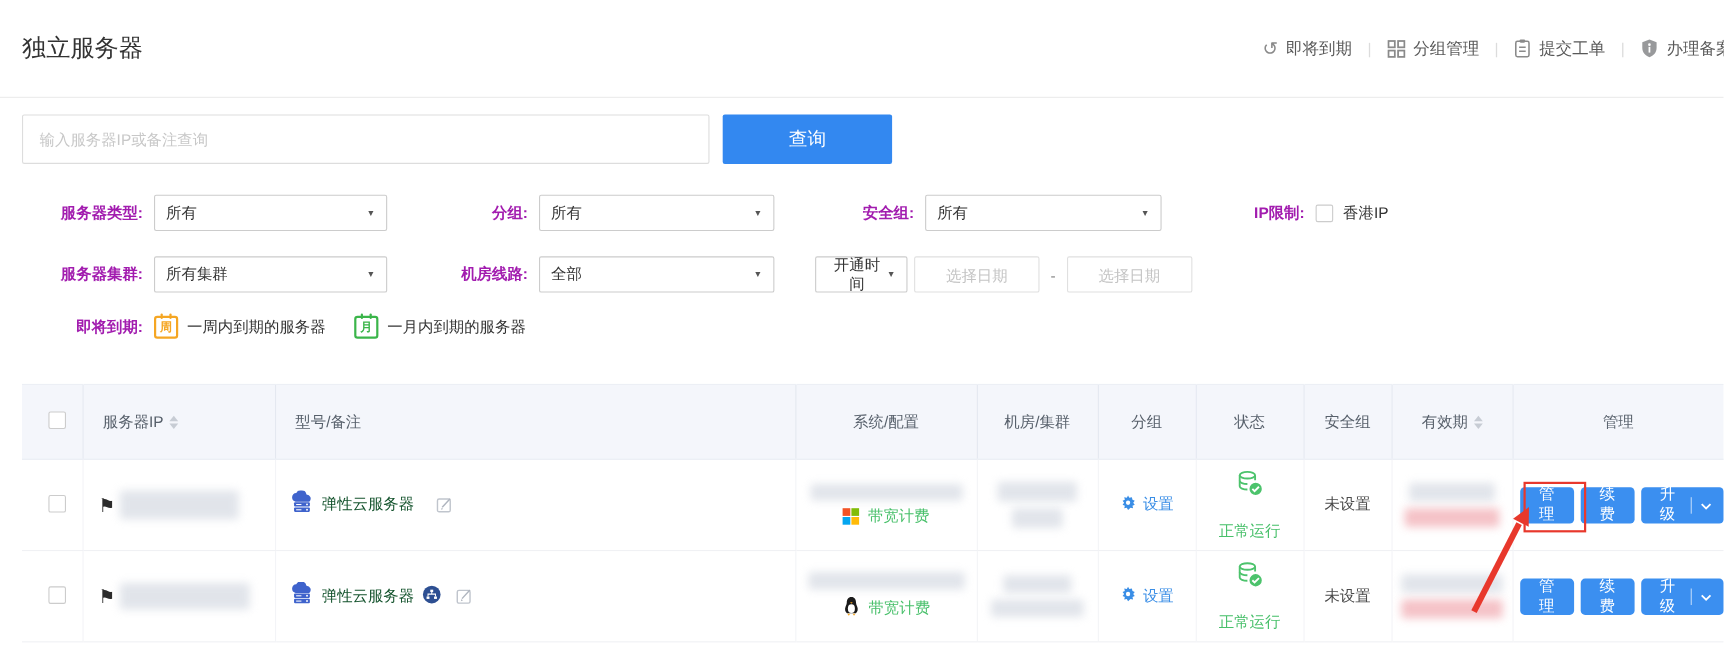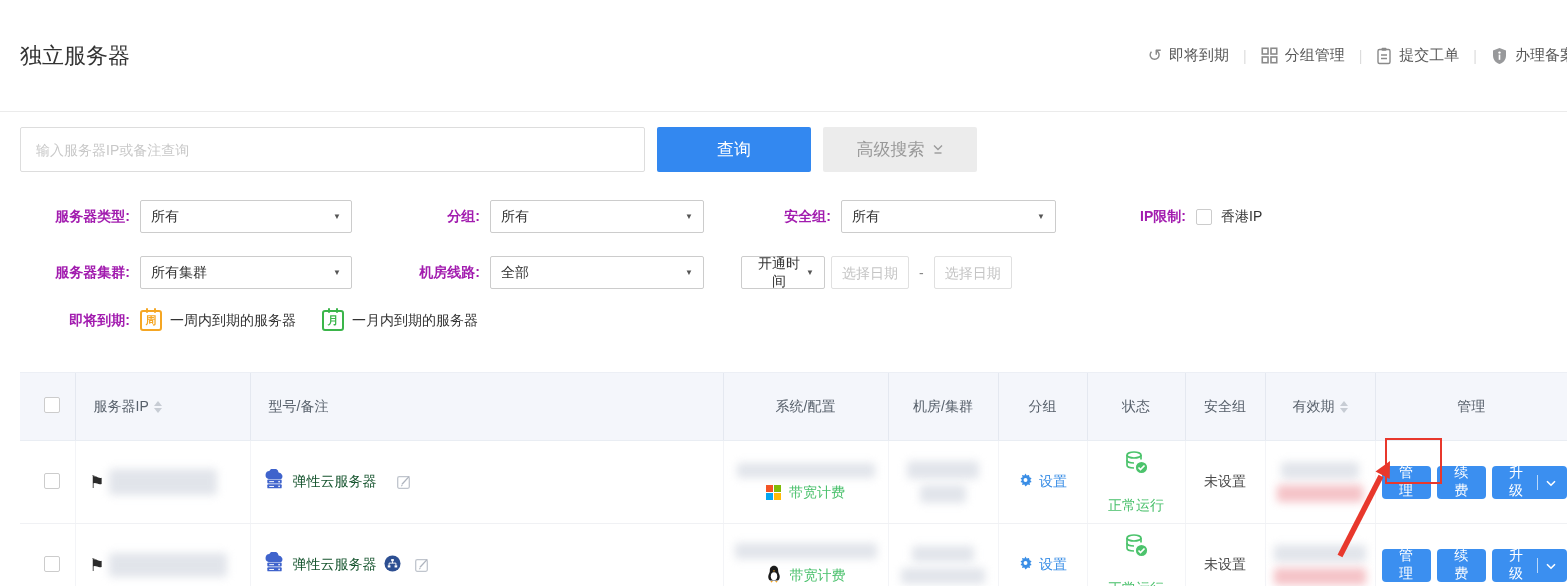--- a/index.html
+++ b/index.html
@@ -2,21 +2,21 @@
 <html><head>
 <meta charset="utf-8">
 <style>
   * { margin:0; padding:0; box-sizing:border-box; }
   html,body { width:1567px; height:586px; overflow:hidden; }
   body {
     font-family:"Liberation Sans","DejaVu Sans",sans-serif;
     font-size:14px; color:#333; background:#fff; position:relative;
   }
   
-  .page-header{ height:112px; padding:0 0 0 20px; display:flex; align-items:center;
+  .page-header{ height:89px; padding:0 0 0 20px; display:flex; align-items:center;
     justify-content:space-between; border-bottom:1px solid #ebebeb;gap:13px; }
   .page-title{ font-size:22px; font-weight:500; color:#333; }
   .hdr-right{ display:flex; align-items:center; color:#595959; font-size:15px; margin-right:-8px; white-space:nowrap; }
   .hdr-link{ display:flex; align-items:center; gap:7px; cursor:pointer; }
   .hdr-sep{ color:#dcdcdc; margin:0 14px; font-size:14px; }
   .hdr-icon{ display:inline-flex; align-items:center; }
   .refresh-glyph{ font-size:17px; color:#8a8a8a; line-height:1; }
   
   .search-row{ margin:15px 20px 0; display:flex; align-items:stretch; height:45px; }
   .search-input{ width:625px; border:1px solid #ddd; border-radius:2px; padding:0 15px;
@@ -31,21 +31,21 @@
   .filter-row{ display:flex; align-items:center; margin-left:20px; }
   .fr1{ margin-top:28px; } .fr2{ margin-top:23px; } .fr3{ margin-top:21px; }
   .f-label{ font-weight:bold; color:#a21caf; text-align:right; }
   .w110{ width:110px; } .w128{ width:128px; } .w127{ width:127px; } .w130{ width:130px; }
   .sel{ height:33px; border:1px solid #ccc; border-radius:2px; background:#fff;
     display:flex; align-items:center; justify-content:space-between; padding:12px 10px;
     margin-left:10px; cursor:pointer; color:#333; }
   .sel .caret{ font-size:8px; color:#555; }
   .sel212{ width:212px; } .sel214{ width:214px; } .sel215{ width:215px; }
   .sel-time{ width:84px; margin-left:37px;text-align:center; }
-  .date-input{ width:78px; height:33px; border:1px solid #e0e0e0; border-radius:2px;
+  .date-input{ width:114px; height:33px; border:1px solid #e0e0e0; border-radius:2px;
     margin-left:6px; text-align:center; font-size:14px; color:#333; outline:none; font-family:inherit; }
   .date-input::placeholder{ color:#c4c4c4; }
   .date-dash{ color:#888; margin:0 4px 0 10px; }
   .checkbox{ width:16px; height:16px; border:1px solid #ccc; border-radius:2px;
     background:#fff; display:inline-block; margin-left:10px; cursor:pointer; }
   .cb-label{ margin-left:9px; color:#333; }
   .cal{ width:22px; height:21px; border-radius:3px; position:relative; display:flex;
     align-items:center; justify-content:center; font-size:11px; font-weight:bold;
     margin-left:10px; background:#fff; }
   .cal::before,.cal::after{ content:""; position:absolute; top:-4px; width:2px; height:5px; border-radius:1px; }
@@ -137,29 +137,20 @@
         </svg>
       </span>
       <span>办理备案</span>
     </span>
   </div>
 </div>
 
 <div class="search-row">
   <input class="search-input" type="text" placeholder="输入服务器IP或备注查询" style="">
   <button class="btn-query">查询</button>
-  <button class="btn-advanced">
-    <span>高级搜索</span>
-    <span>
-      <svg width="12" height="11" viewBox="0 0 12 11" fill="none" stroke="#9b9b9b" stroke-width="1.4">
-        <path d="M2 1.5l4 4 4-4"></path>
-          <path d="M2.5 9h7"></path>
-      </svg>
-    </span>
-  </button>
 </div>
 
 <div class="filter-row fr1">
   <span class="f-label w110">服务器类型:</span>
   <div class="sel sel212">
     <span>所有</span>
     <span class="caret">▼</span>
   </div>
   <span class="f-label w128">分组:</span>
   <div class="sel sel214">

